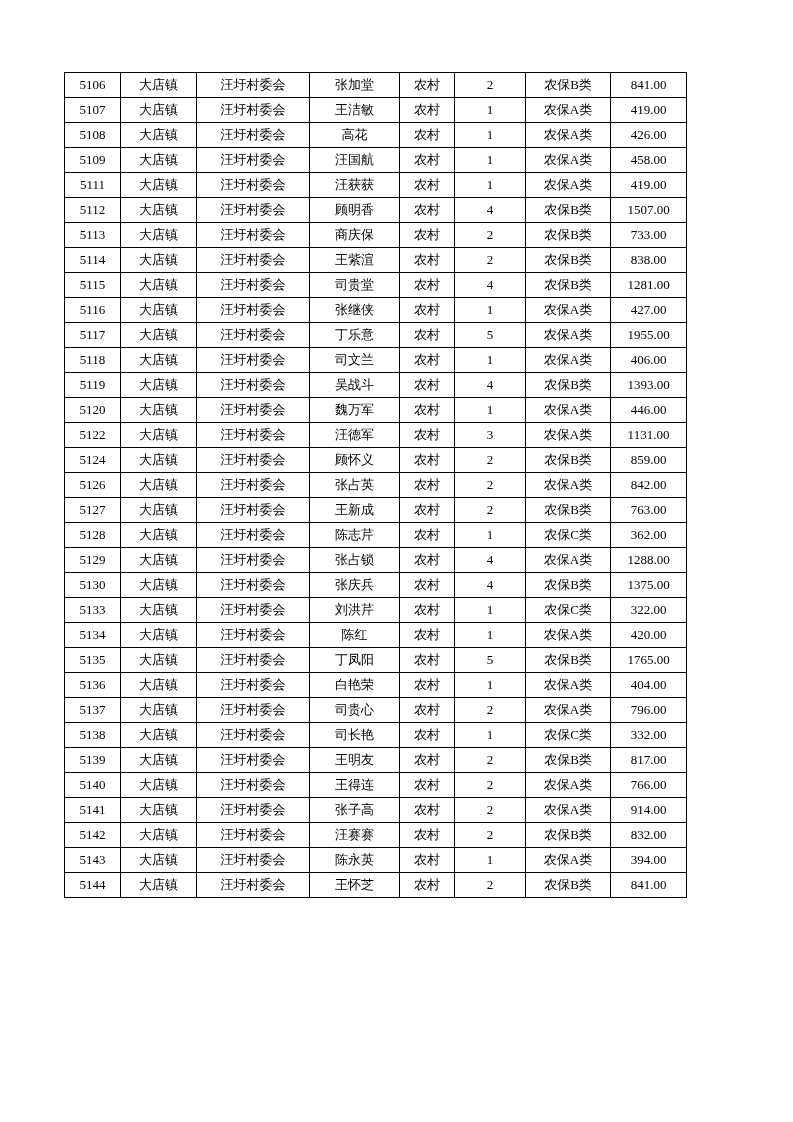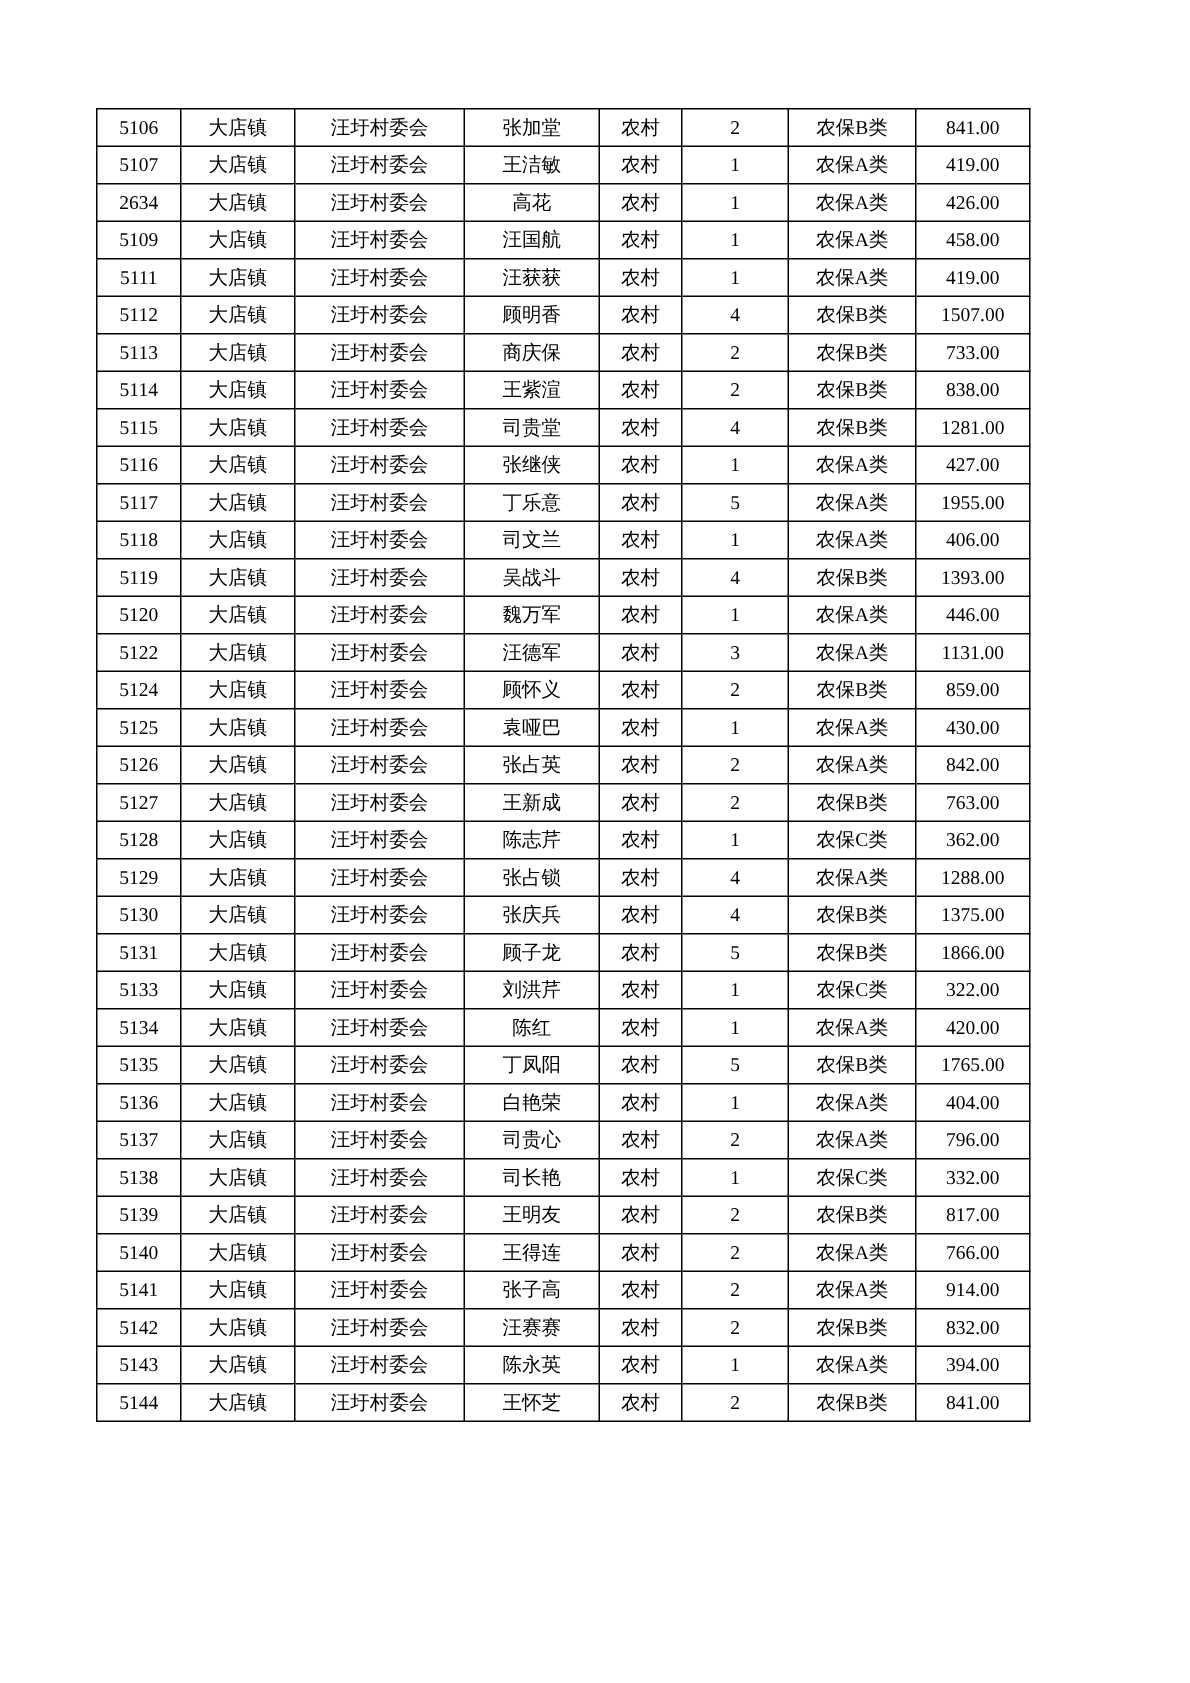--- a/index.html
+++ b/index.html
@@ -83,21 +83,21 @@
           <td class="cell-id">5107</td>
           <td class="cell-town">大店镇</td>
           <td class="cell-village">汪圩村委会</td>
           <td class="cell-name">王洁敏</td>
           <td class="cell-type">农村</td>
           <td class="cell-count">1</td>
           <td class="cell-category">农保A类</td>
           <td class="cell-amount">419.00</td>
         </tr>
         <tr>
-          <td class="cell-id">2634</td>
+          <td class="cell-id">5108</td>
           <td class="cell-town">大店镇</td>
           <td class="cell-village">汪圩村委会</td>
           <td class="cell-name">高花</td>
           <td class="cell-type">农村</td>
           <td class="cell-count">1</td>
           <td class="cell-category">农保A类</td>
           <td class="cell-amount">426.00</td>
         </tr>
         <tr>
           <td class="cell-id">5109</td>
@@ -221,30 +221,20 @@
         </tr>
         <tr>
           <td class="cell-id">5124</td>
           <td class="cell-town">大店镇</td>
           <td class="cell-village">汪圩村委会</td>
           <td class="cell-name">顾怀义</td>
           <td class="cell-type">农村</td>
           <td class="cell-count">2</td>
           <td class="cell-category">农保B类</td>
           <td class="cell-amount">859.00</td>
-        </tr>
-        <tr>
-          <td class="cell-id">5125</td>
-          <td class="cell-town">大店镇</td>
-          <td class="cell-village">汪圩村委会</td>
-          <td class="cell-name">袁哑巴</td>
-          <td class="cell-type">农村</td>
-          <td class="cell-count">1</td>
-          <td class="cell-category">农保A类</td>
-          <td class="cell-amount">430.00</td>
         </tr>
         <tr>
           <td class="cell-id">5126</td>
           <td class="cell-town">大店镇</td>
           <td class="cell-village">汪圩村委会</td>
           <td class="cell-name">张占英</td>
           <td class="cell-type">农村</td>
           <td class="cell-count">2</td>
           <td class="cell-category">农保A类</td>
           <td class="cell-amount">842.00</td>
@@ -281,30 +271,20 @@
         </tr>
         <tr>
           <td class="cell-id">5130</td>
           <td class="cell-town">大店镇</td>
           <td class="cell-village">汪圩村委会</td>
           <td class="cell-name">张庆兵</td>
           <td class="cell-type">农村</td>
           <td class="cell-count">4</td>
           <td class="cell-category">农保B类</td>
           <td class="cell-amount">1375.00</td>
-        </tr>
-        <tr>
-          <td class="cell-id">5131</td>
-          <td class="cell-town">大店镇</td>
-          <td class="cell-village">汪圩村委会</td>
-          <td class="cell-name">顾子龙</td>
-          <td class="cell-type">农村</td>
-          <td class="cell-count">5</td>
-          <td class="cell-category">农保B类</td>
-          <td class="cell-amount">1866.00</td>
         </tr>
         <tr>
           <td class="cell-id">5133</td>
           <td class="cell-town">大店镇</td>
           <td class="cell-village">汪圩村委会</td>
           <td class="cell-name">刘洪芹</td>
           <td class="cell-type">农村</td>
           <td class="cell-count">1</td>
           <td class="cell-category">农保C类</td>
           <td class="cell-amount">322.00</td>

